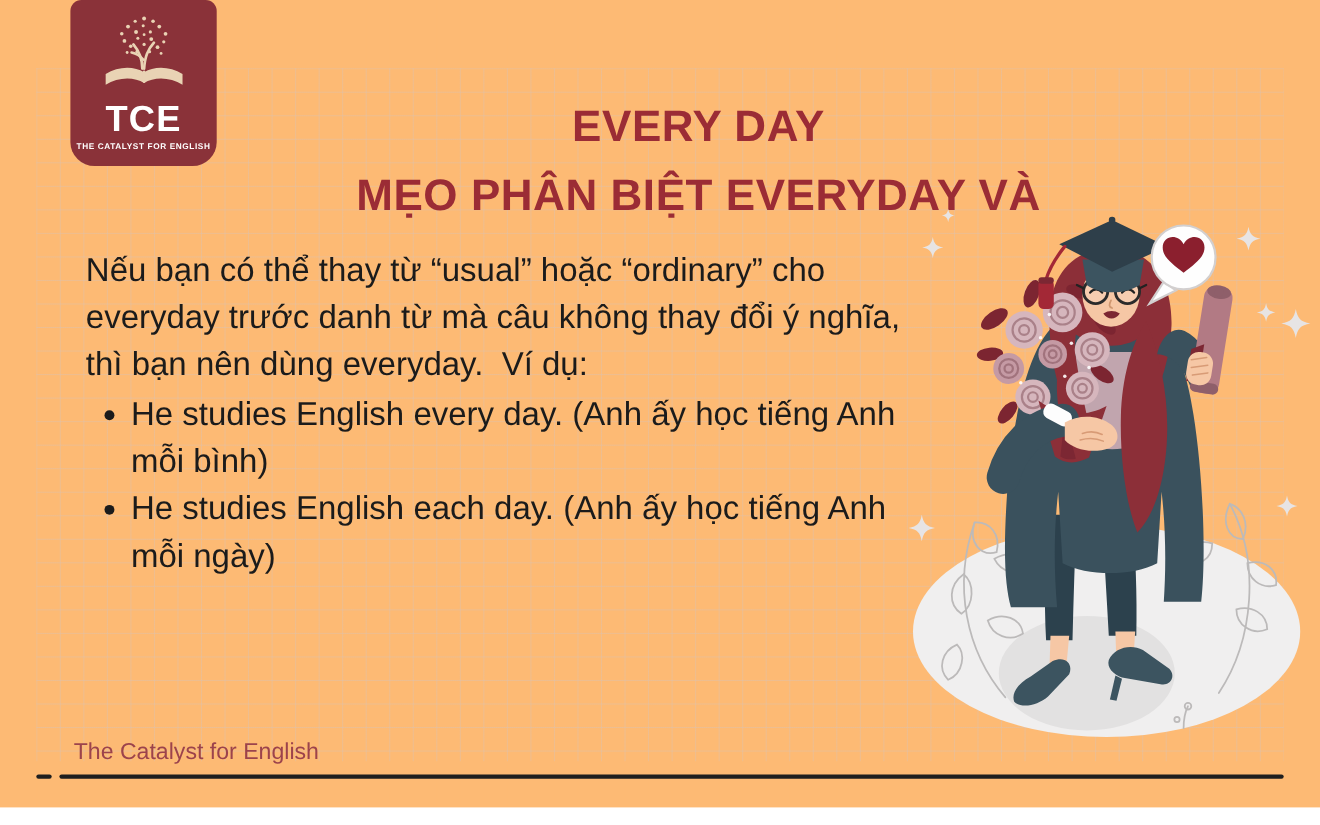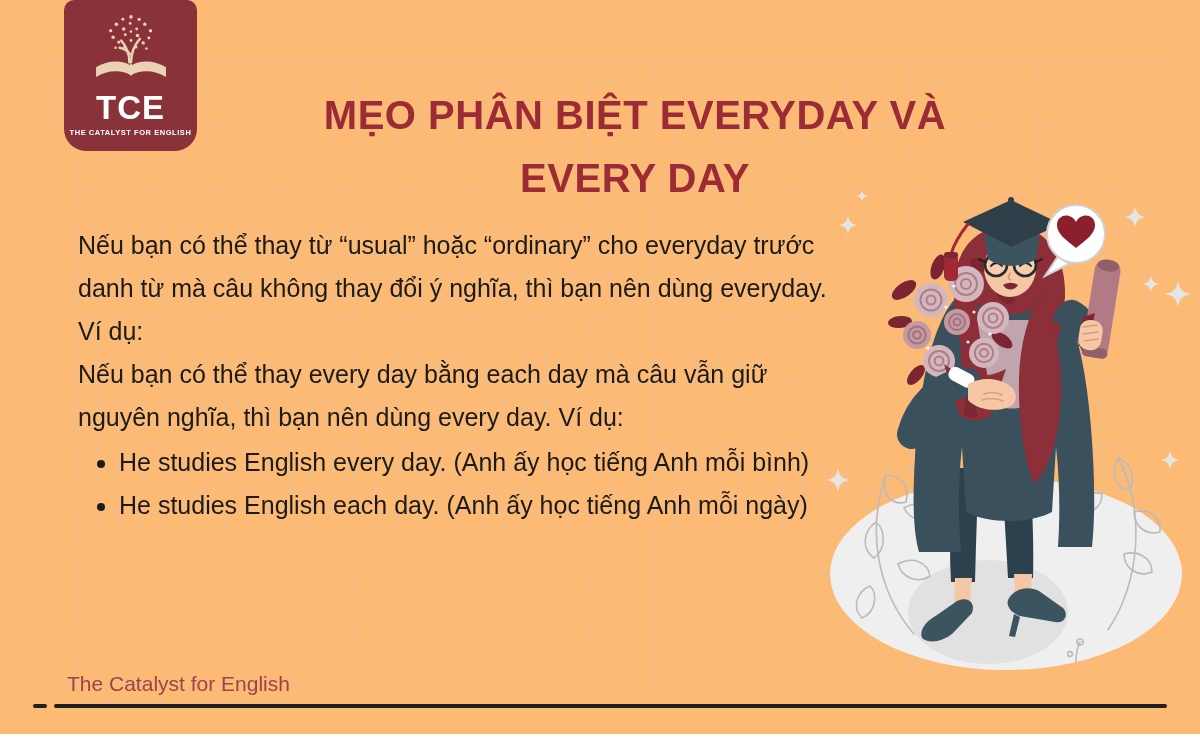--- a/index.html
+++ b/index.html
@@ -24,21 +24,21 @@
     border-radius:10px 10px 22px 22px;text-align:center;padding-top:12px;}
   .logo-tree{display:block;margin:0 auto;width:96px;height:78px;}
   .logo-acronym{color:#fff;font-weight:bold;font-size:33px;letter-spacing:1px;line-height:34px;margin-top:1px;}
   .logo-tagline{color:#fff;font-size:7.5px;font-weight:bold;letter-spacing:.55px;margin-top:3px;white-space:nowrap;}
 
   .title{position:absolute;left:230px;top:84px;width:810px;margin:0;text-align:center;
     color:var(--accent,#9b2c35);font-size:40px;line-height:63px;font-weight:bold;letter-spacing:.5px;}
   .title-line{display:block;}
 
   .content{position:absolute;left:78px;top:224px;width:774px;color:var(--text,#1b1b1b);
-    font-size:25px;line-height:43px;}
+    font-size:30px;line-height:43px;}
   .para{margin:0;white-space:pre-wrap;}
   .examples{margin:2px 0 2px;padding-left:41px;list-style:disc;}
   .examples li{margin:0;padding-left:0;}
 
   .illus{position:absolute;left:818px;top:172px;width:382px;height:530px;}
 
   .footer-brand{position:absolute;left:67px;top:672px;font-size:21px;color:var(--footer-text,#9c434c);}
   .rule-dash{position:absolute;left:33px;top:704px;width:14px;height:3.5px;background:var(--rule,#1f1f1f);border-radius:2px;}
   .rule-line{position:absolute;left:54px;top:704px;width:1113px;height:3.5px;background:var(--rule,#1f1f1f);border-radius:2px;}
 
@@ -113,27 +113,26 @@
       <g>
         <path class="f-cream" d="M12,68 C26,59 44,59 55,66 C66,59 84,59 98,68 L98,80 C84,71 66,71 55,78 C44,71 26,71 12,80 Z"></path>
         <rect class="f-cream" x="53.6" y="64" width="2.8" height="14" rx="1.4"></rect>
       </g>
     </svg>
     <div class="logo-acronym">TCE</div>
     <div class="logo-tagline">THE CATALYST FOR ENGLISH</div>
   </div>
 
   <h1 class="title">
+    <span class="title-line">EVERY DAY</span>
     <span class="title-line">MẸO PHÂN BIỆT EVERYDAY VÀ</span>
-    <span class="title-line">EVERY DAY</span>
   </h1>
 
   <div class="content">
     <p class="para">Nếu bạn có thể thay từ “usual” hoặc “ordinary” cho everyday trước danh từ mà câu không thay đổi ý nghĩa, thì bạn nên dùng everyday.  Ví dụ:</p>
-    <p class="para">Nếu bạn có thể thay every day bằng each day mà câu vẫn giữ nguyên nghĩa, thì bạn nên dùng every day. Ví dụ:</p>
     <ul class="examples">
       <li>He studies English every day. (Anh ấy học tiếng Anh mỗi bình)</li>
       <li>He studies English each day. (Anh ấy học tiếng Anh mỗi ngày)</li>
     </ul>
   </div>
 
   <svg class="illus" viewBox="0 0 382 530">
 
     <g>
       <path class="f-spark" transform="translate(30,53) scale(0.8)" d="M0,-12 C1.5,-4 4,-1.5 12,0 C4,1.5 1.5,4 0,12 C-1.5,4 -4,1.5 -12,0 C-4,-1.5 -1.5,-4 0,-12 Z"></path>

